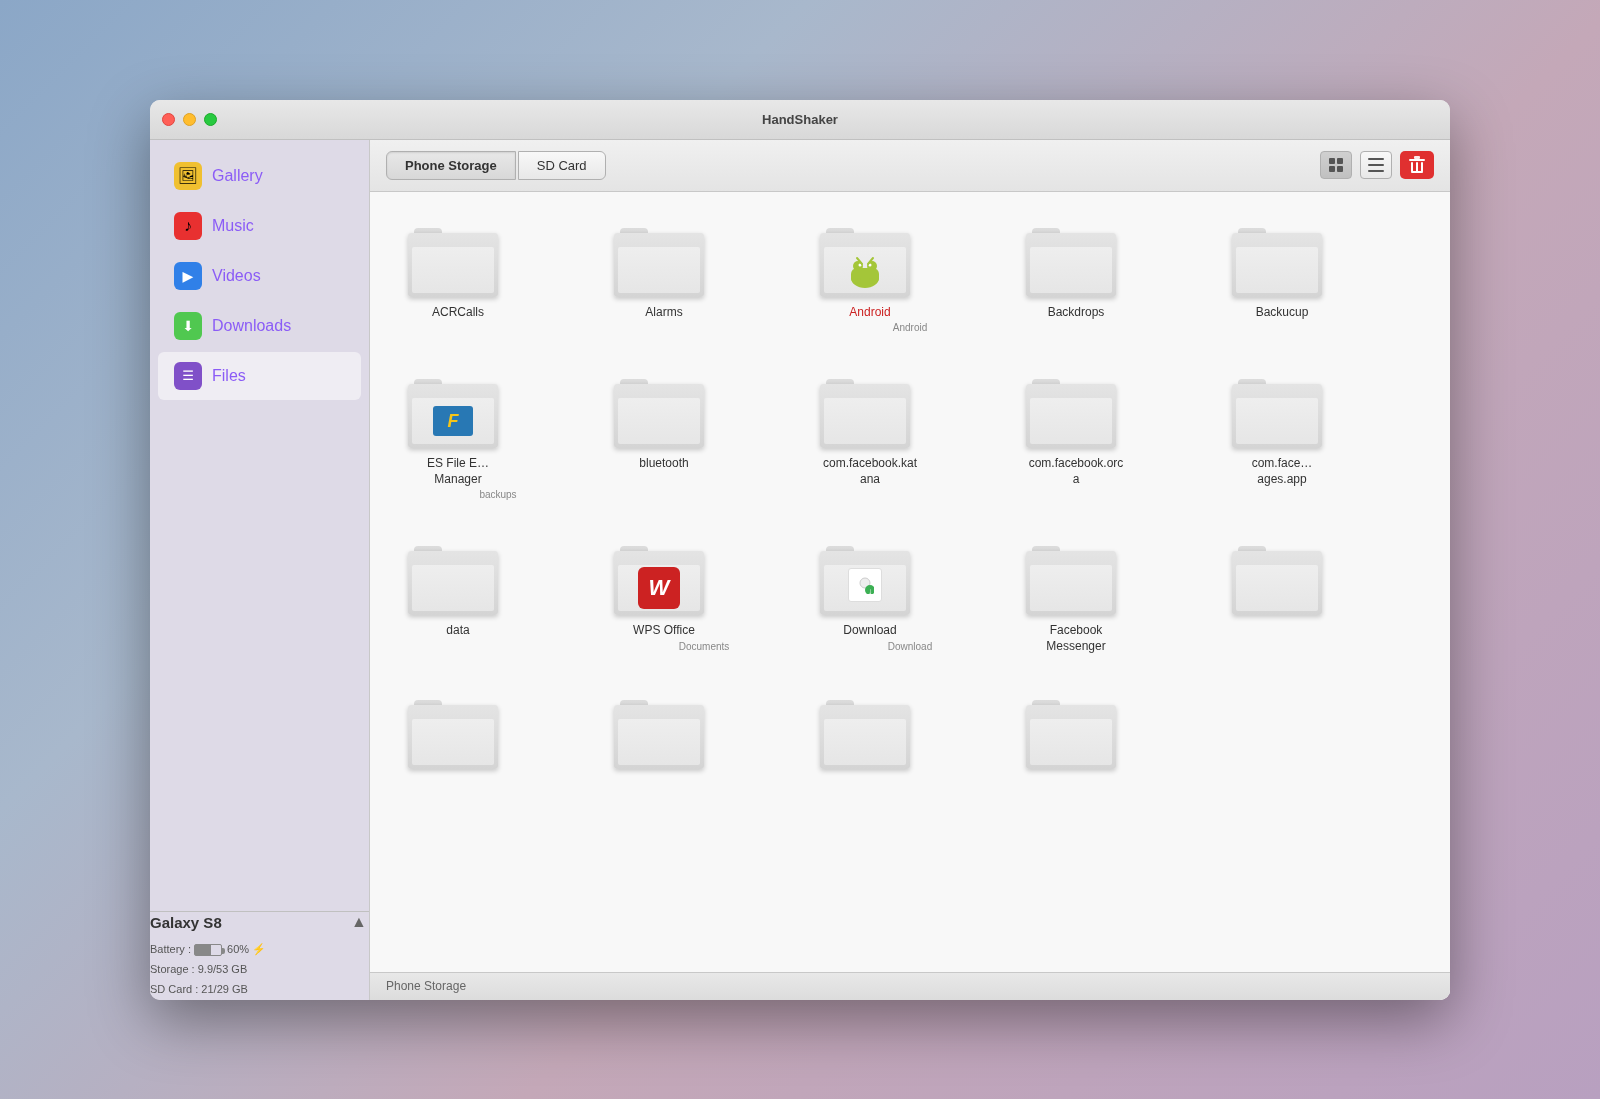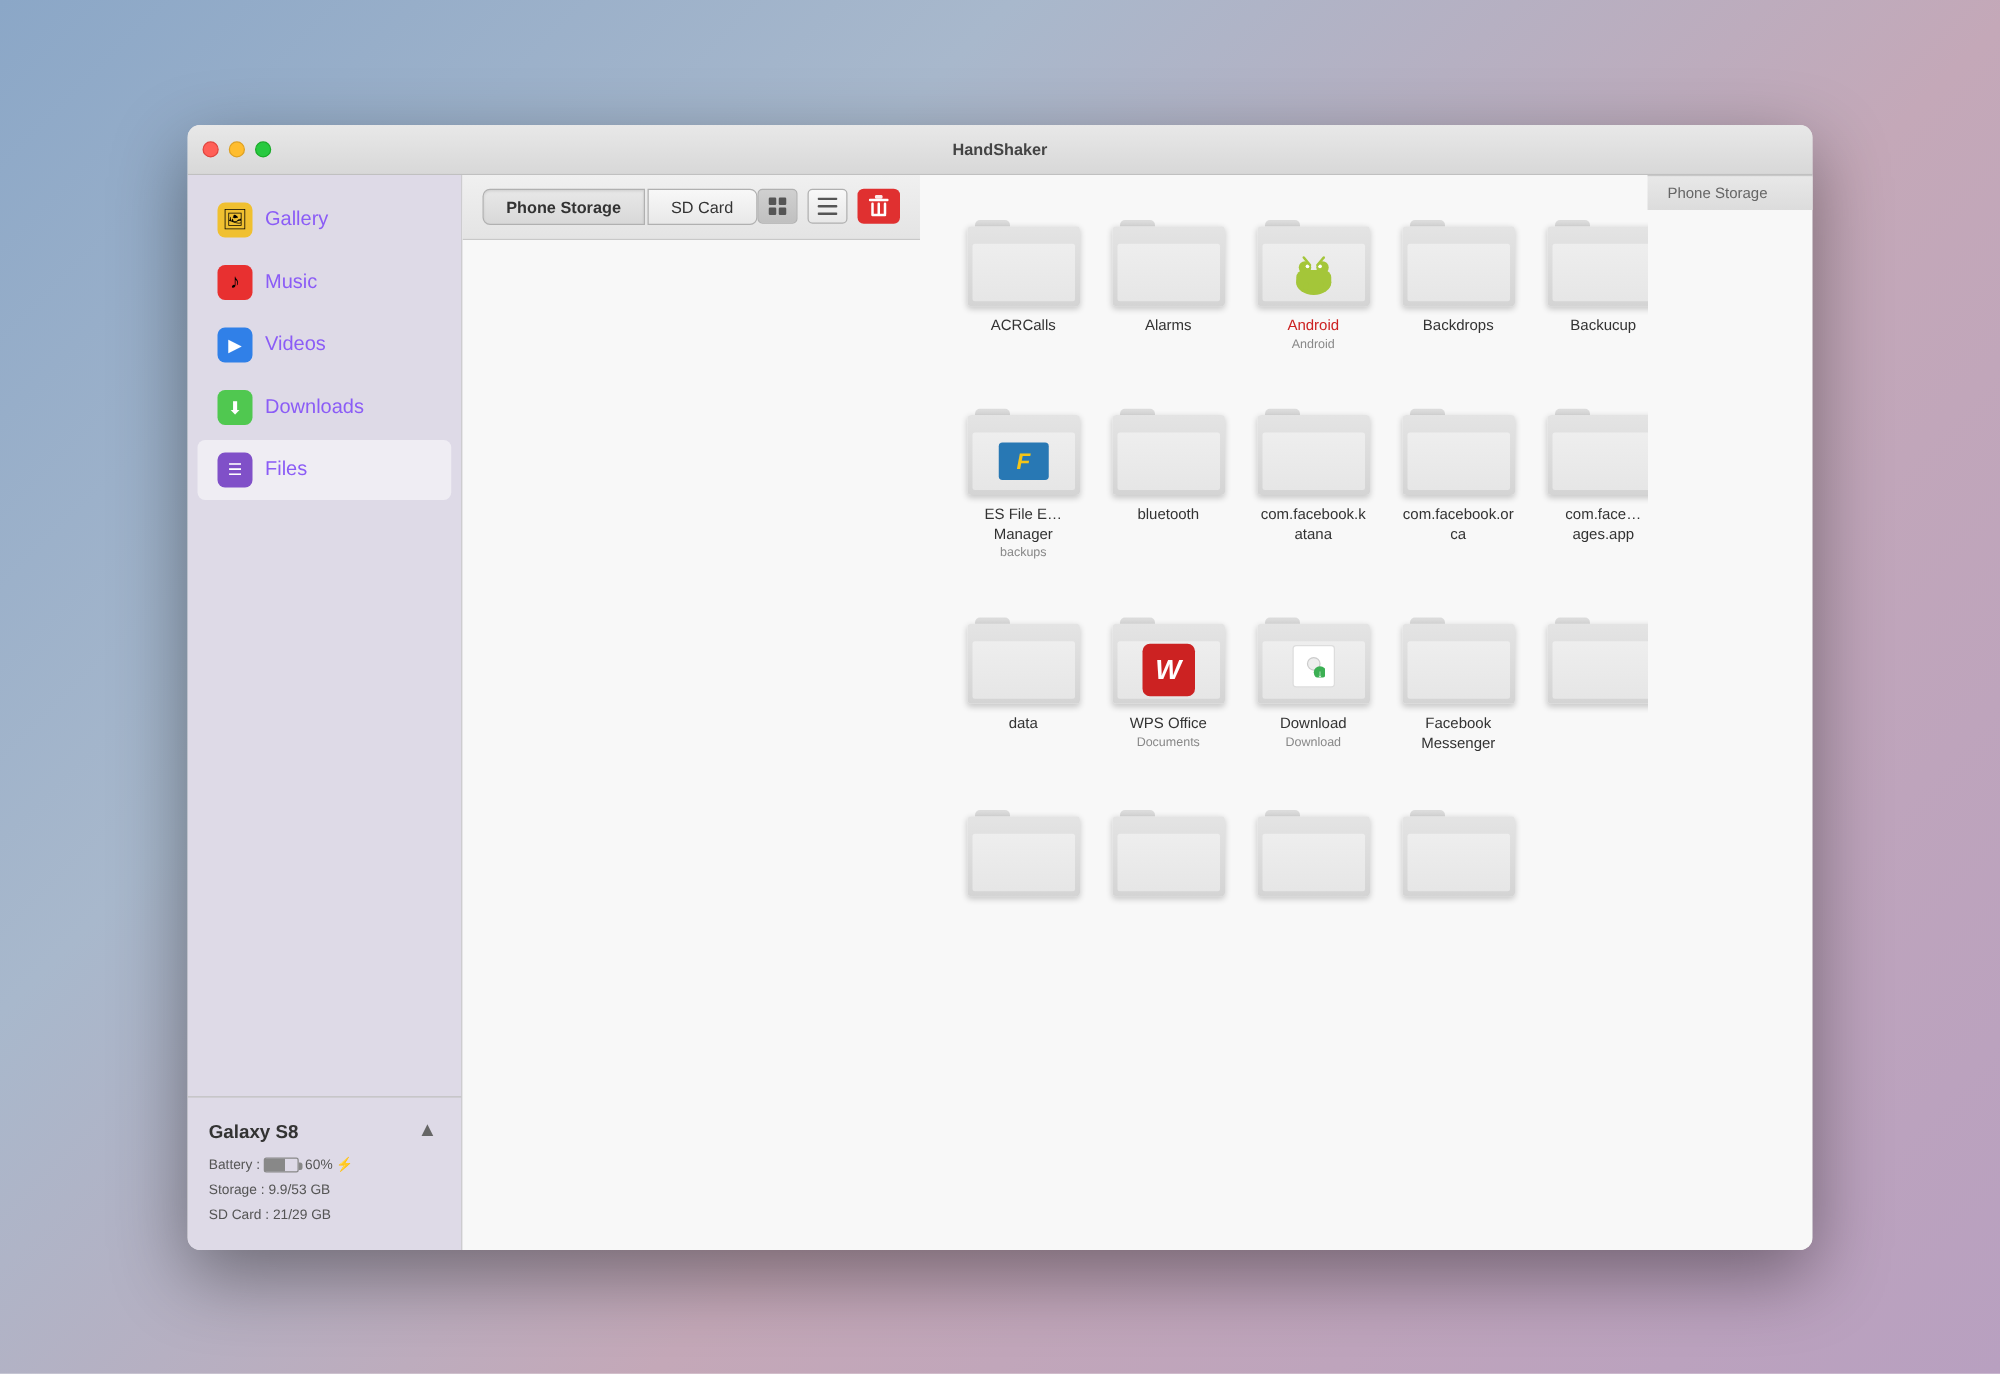--- a/index.html
+++ b/index.html
@@ -113,21 +113,21 @@
     .sidebar-icon.downloads { background: #50c850; }
     .sidebar-icon.files { background: #8050c8; }
 
     .sidebar-label {
       font-size: 16px;
       font-weight: 500;
       color: #8b5cf6;
     }
 
     .sidebar-footer {
-      padding: 17px;
+      padding: 0;
       border-top: 1px solid #c0c0c0;
     }
 
     .device-header {
       display: flex;
       align-items: center;
       justify-content: space-between;
       margin-bottom: 8px;
     }
 
@@ -178,21 +178,21 @@
     .battery-fill {
       height: 100%;
       background: #888;
       width: 60%;
     }
 
     
     .main-content {
       flex: 1;
       display: flex;
-      flex-direction: row;
+      flex-direction: column;
       background: #f8f8f8;
       overflow: hidden;
     }
 
     .toolbar {
       height: 52px;
       background: linear-gradient(to bottom, #f0f0f0, #e4e4e4);
       border-bottom: 1px solid #c8c8c8;
       display: flex;
       align-items: center;

